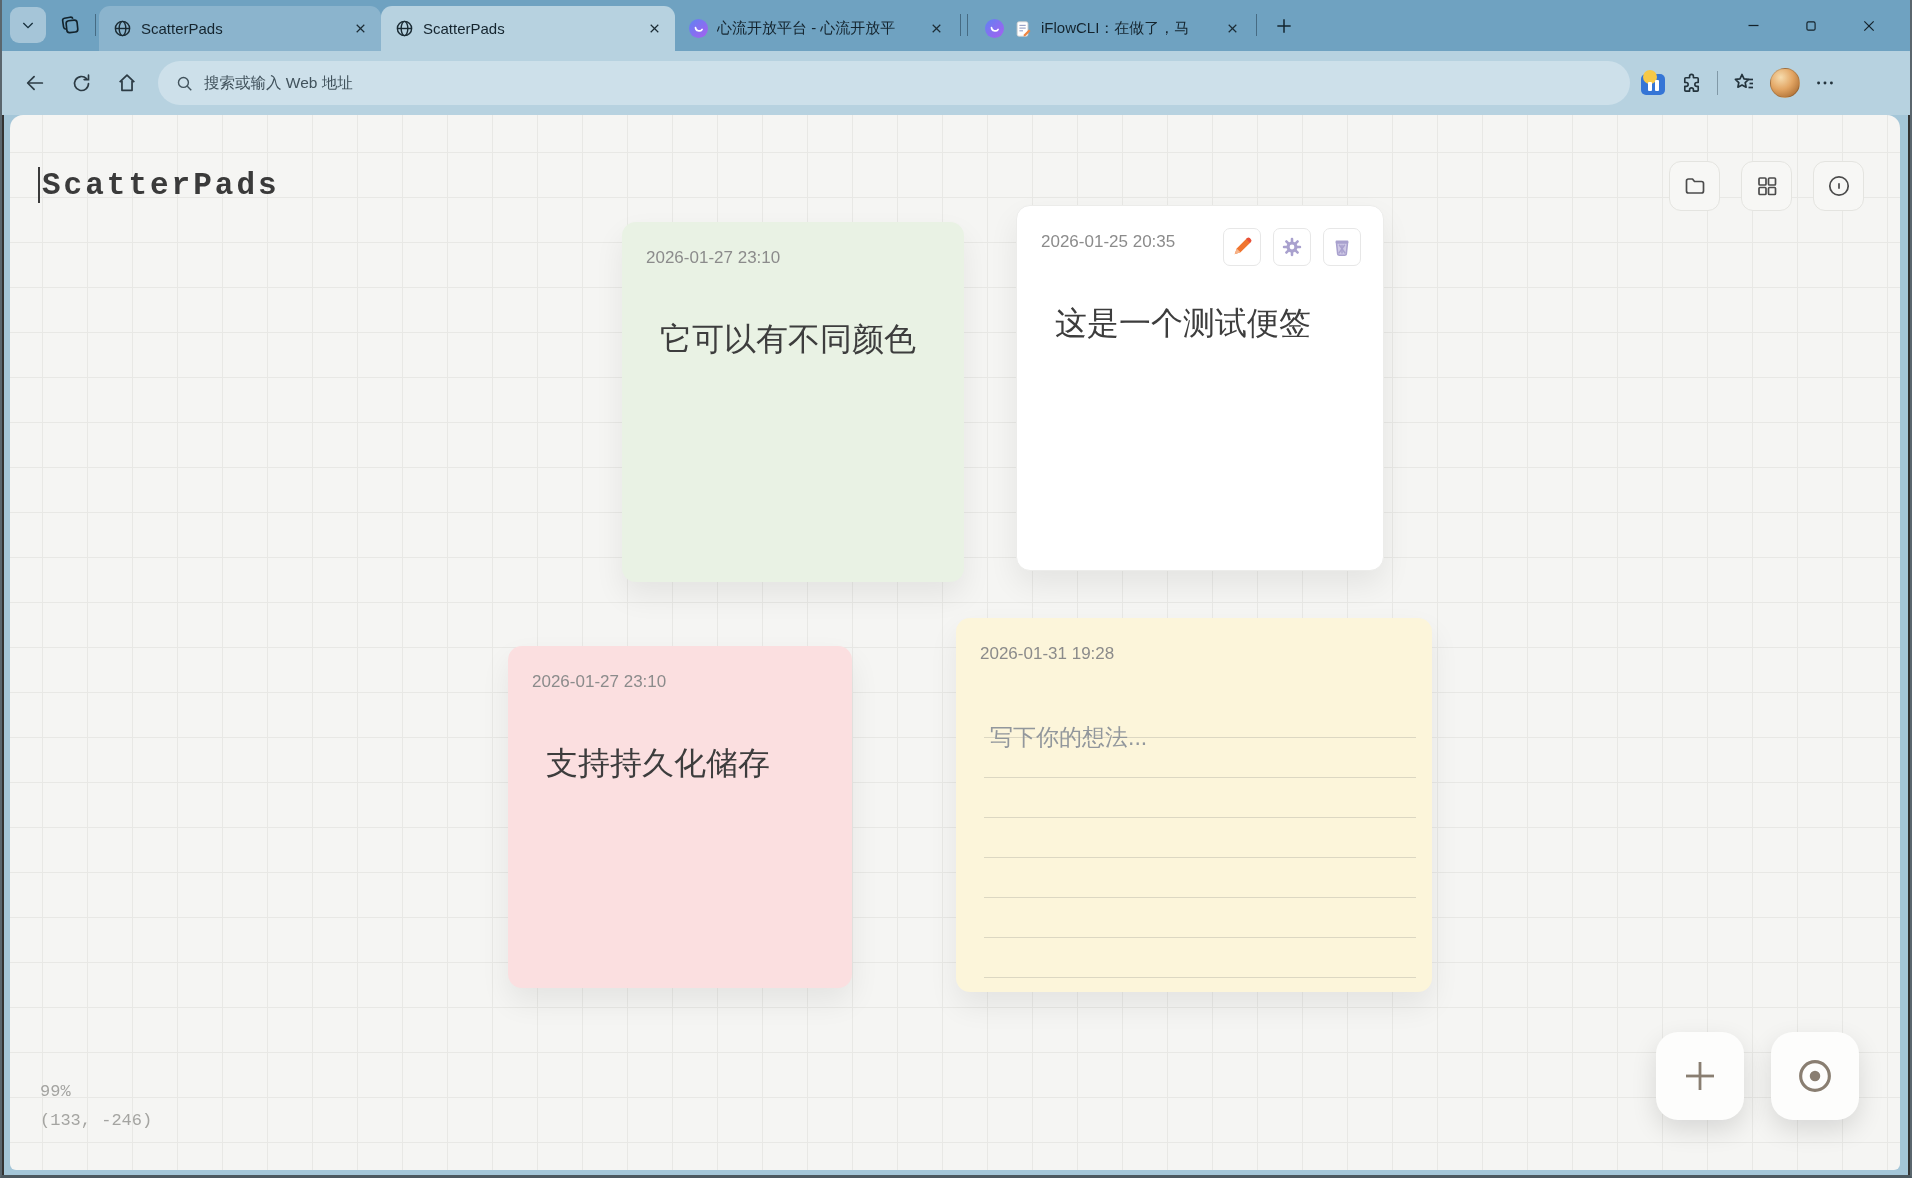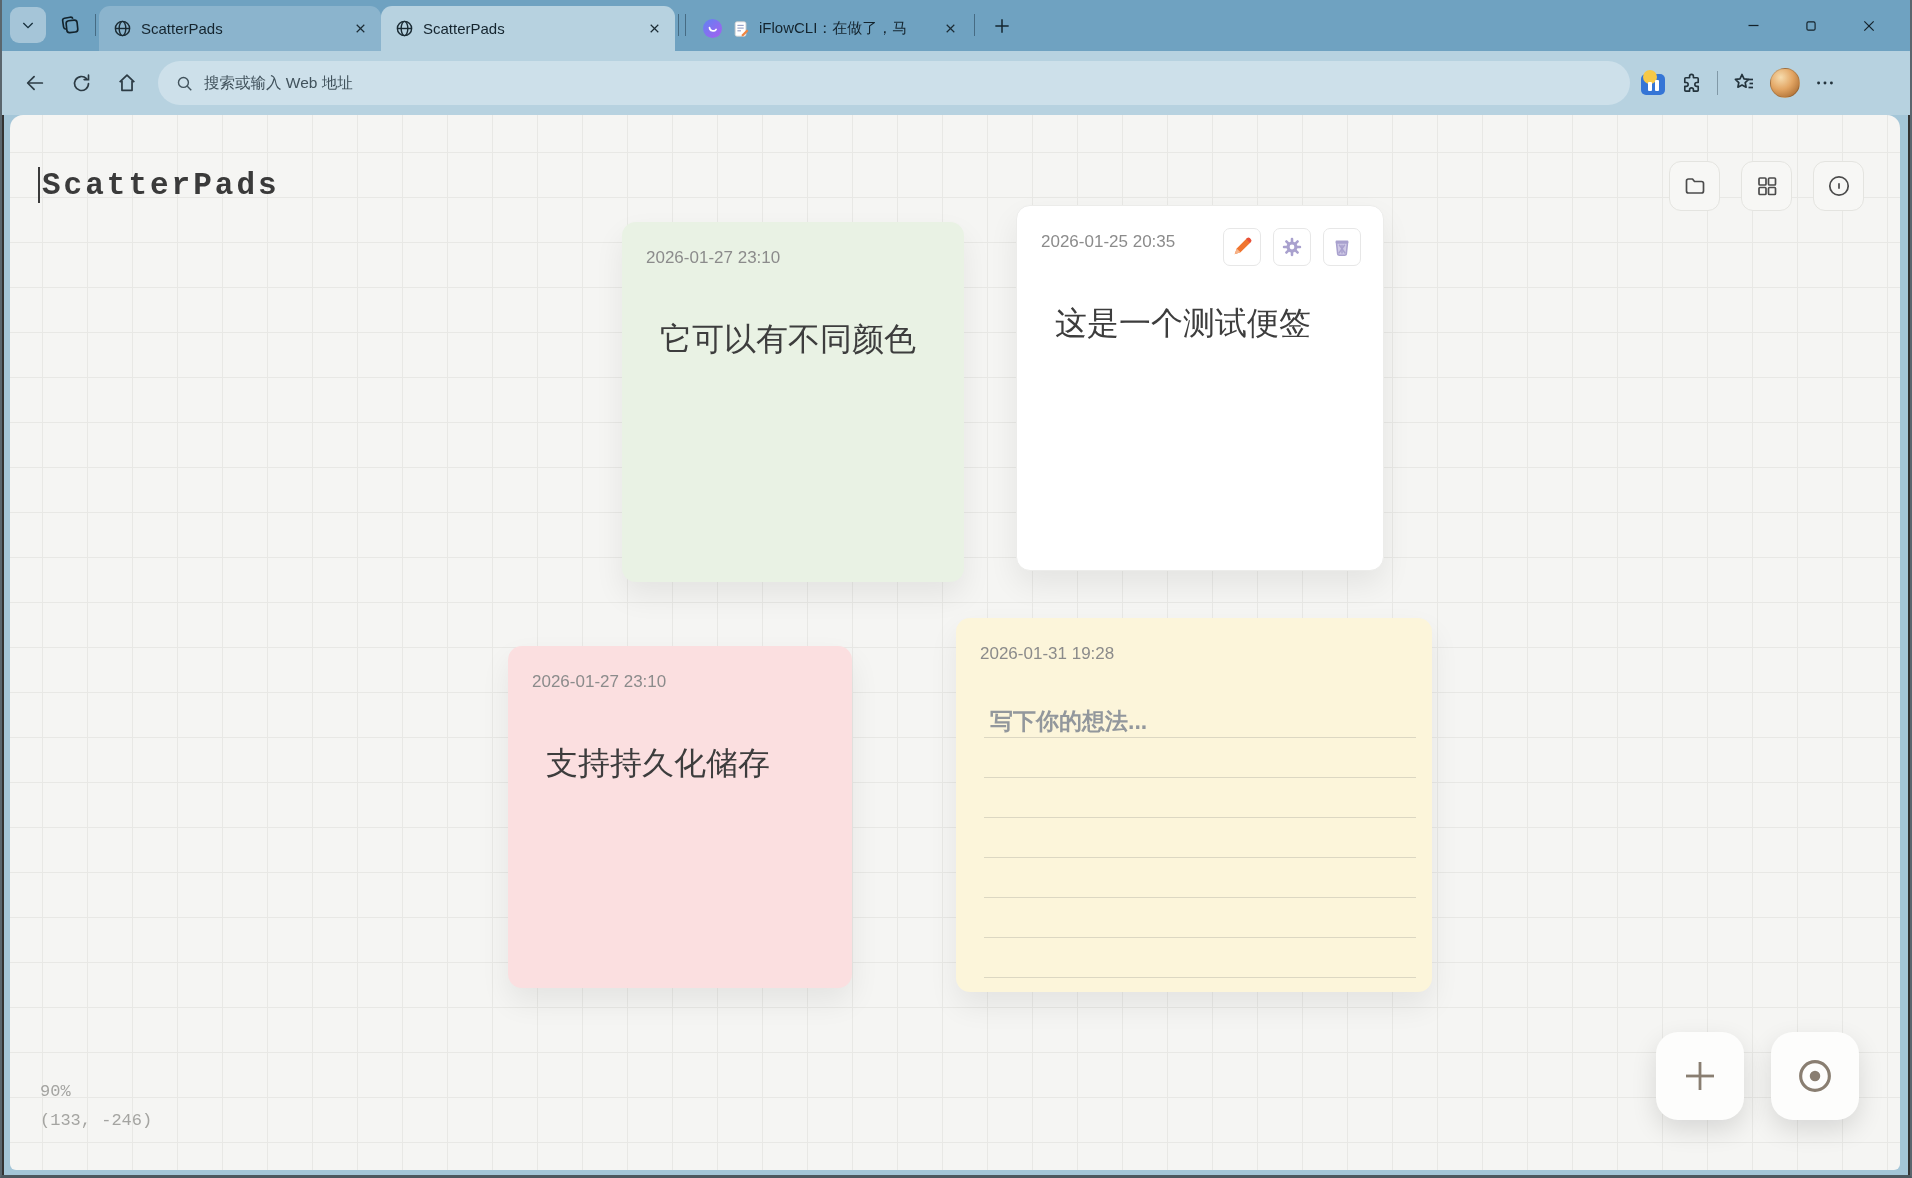--- a/index.html
+++ b/index.html
@@ -53,21 +53,21 @@
   .note{position:absolute;border-radius:14px;box-shadow:0 14px 30px rgba(0,0,0,.07);padding:26px 24px;cursor:grab;}
   .note .ts{font-size:17px;color:#8b8b8b;}
   .note .body{position:absolute;left:38px;top:96px;font-size:32px;color:#3d3d3d;}
   .note-green{left:612px;top:107px;width:342px;height:360px;background:#e9f2e4;}
   .note-white{left:1006px;top:90px;width:368px;height:366px;background:#ffffff;border:1px solid #ececea;}
   .note-pink{left:498px;top:531px;width:344px;height:342px;background:#fbdfe0;}
   .note-yellow{left:946px;top:503px;width:476px;height:374px;background:#fcf5da;}
   .note-actions{position:absolute;top:22px;right:22px;display:flex;gap:12px;}
   .act-btn{width:38px;height:38px;border-radius:7px;border:1px solid #e7e7e7;background:#fff;
     display:flex;align-items:center;justify-content:center;cursor:pointer;}
-  .note-yellow .body{color:#92979c;font-size:23px;left:34px;top:88px;cursor:text;font-weight:bold;}
+  .note-yellow .body{color:#92979c;font-size:23px;left:34px;top:104px;cursor:text;}
   .ruling{position:absolute;left:28px;right:16px;top:80px;height:285px;
     background:repeating-linear-gradient(to bottom,transparent 0 39px,#dcd7c2 39px 40px);}
   
   .status{position:absolute;left:30px;bottom:34px;font-family:"Liberation Mono","DejaVu Sans Mono",monospace;
     font-size:17px;color:#a4a4a1;line-height:1.75;}
   .fab{position:absolute;bottom:50px;width:88px;height:88px;border-radius:22px;border:none;background:#fdfdfc;
     box-shadow:0 10px 26px rgba(0,0,0,.12);display:flex;align-items:center;justify-content:center;color:#897e71;cursor:pointer;}
   .fab-add{right:156px;}
   .fab-center{right:41px;}
   svg{display:block;}
@@ -118,20 +118,34 @@
       </span>
       <span class="tab-title">ScatterPads</span>
       <span class="tab-close">
         <svg width="13" height="13" viewBox="0 0 24 24" stroke="currentColor" stroke-width="2.2" fill="none">
             <line x1="5" y1="5" x2="19" y2="19"></line>
             <line x1="19" y1="5" x2="5" y2="19"></line>
           </svg>
       </span>
     </div>
 
+    <div class="tab">
+      <span class="favicon iflow">
+        <svg width="14" height="14" viewBox="0 0 20 20" fill="none" stroke="#fff" stroke-width="2.4" stroke-linecap="round">
+            <path d="M5 8a5.2 5.2 0 0 0 9.4 2.6"></path>
+          </svg>
+      </span>
+      <span class="tab-title">心流开放平台 - 心流开放平</span>
+      <span class="tab-close">
+        <svg width="13" height="13" viewBox="0 0 24 24" stroke="currentColor" stroke-width="2.2" fill="none">
+            <line x1="5" y1="5" x2="19" y2="19"></line>
+            <line x1="19" y1="5" x2="5" y2="19"></line>
+          </svg>
+      </span>
+    </div>
     <span class="vsep"></span>
 
     <span class="vsep"></span>
 
     <div class="tab">
       <span class="favicon iflow">
         <svg width="14" height="14" viewBox="0 0 20 20" fill="none" stroke="#fff" stroke-width="2.4" stroke-linecap="round">
             <path d="M5 8a5.2 5.2 0 0 0 9.4 2.6"></path>
           </svg>
       </span>
@@ -318,21 +332,21 @@
         <div class="body">支持持久化储存</div>
       </div>
 
       <div class="note note-yellow">
         <div class="ts">2026-01-31 19:28</div>
         <div class="ruling"></div>
         <div class="body">写下你的想法...</div>
       </div>
 
       <div class="status">
-        <div>90%</div>
+        <div>99%</div>
         <div>(133, -246)</div>
       </div>
 
       <button class="fab fab-add">
         <svg width="42" height="42" viewBox="0 0 24 24" stroke="currentColor" stroke-width="1.6" fill="none">
             <line x1="12" y1="4" x2="12" y2="20"></line>
             <line x1="4" y1="12" x2="20" y2="12"></line>
           </svg>
       </button>
       <button class="fab fab-center">

